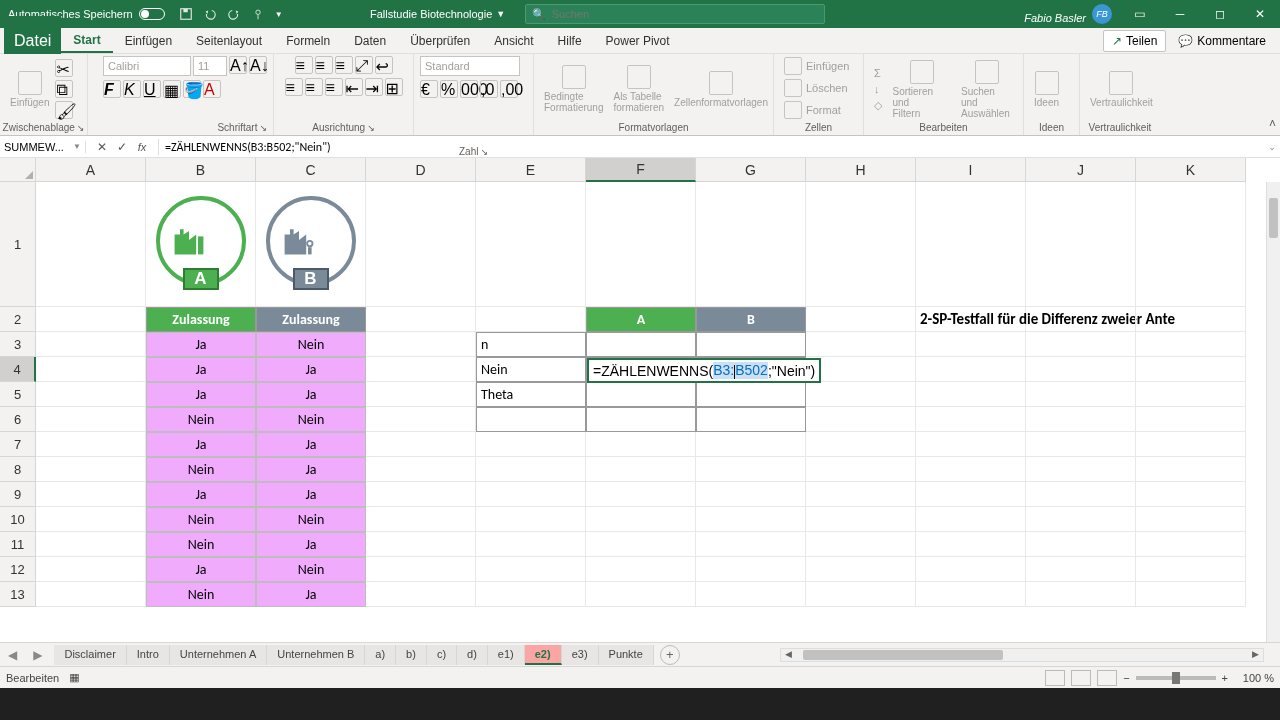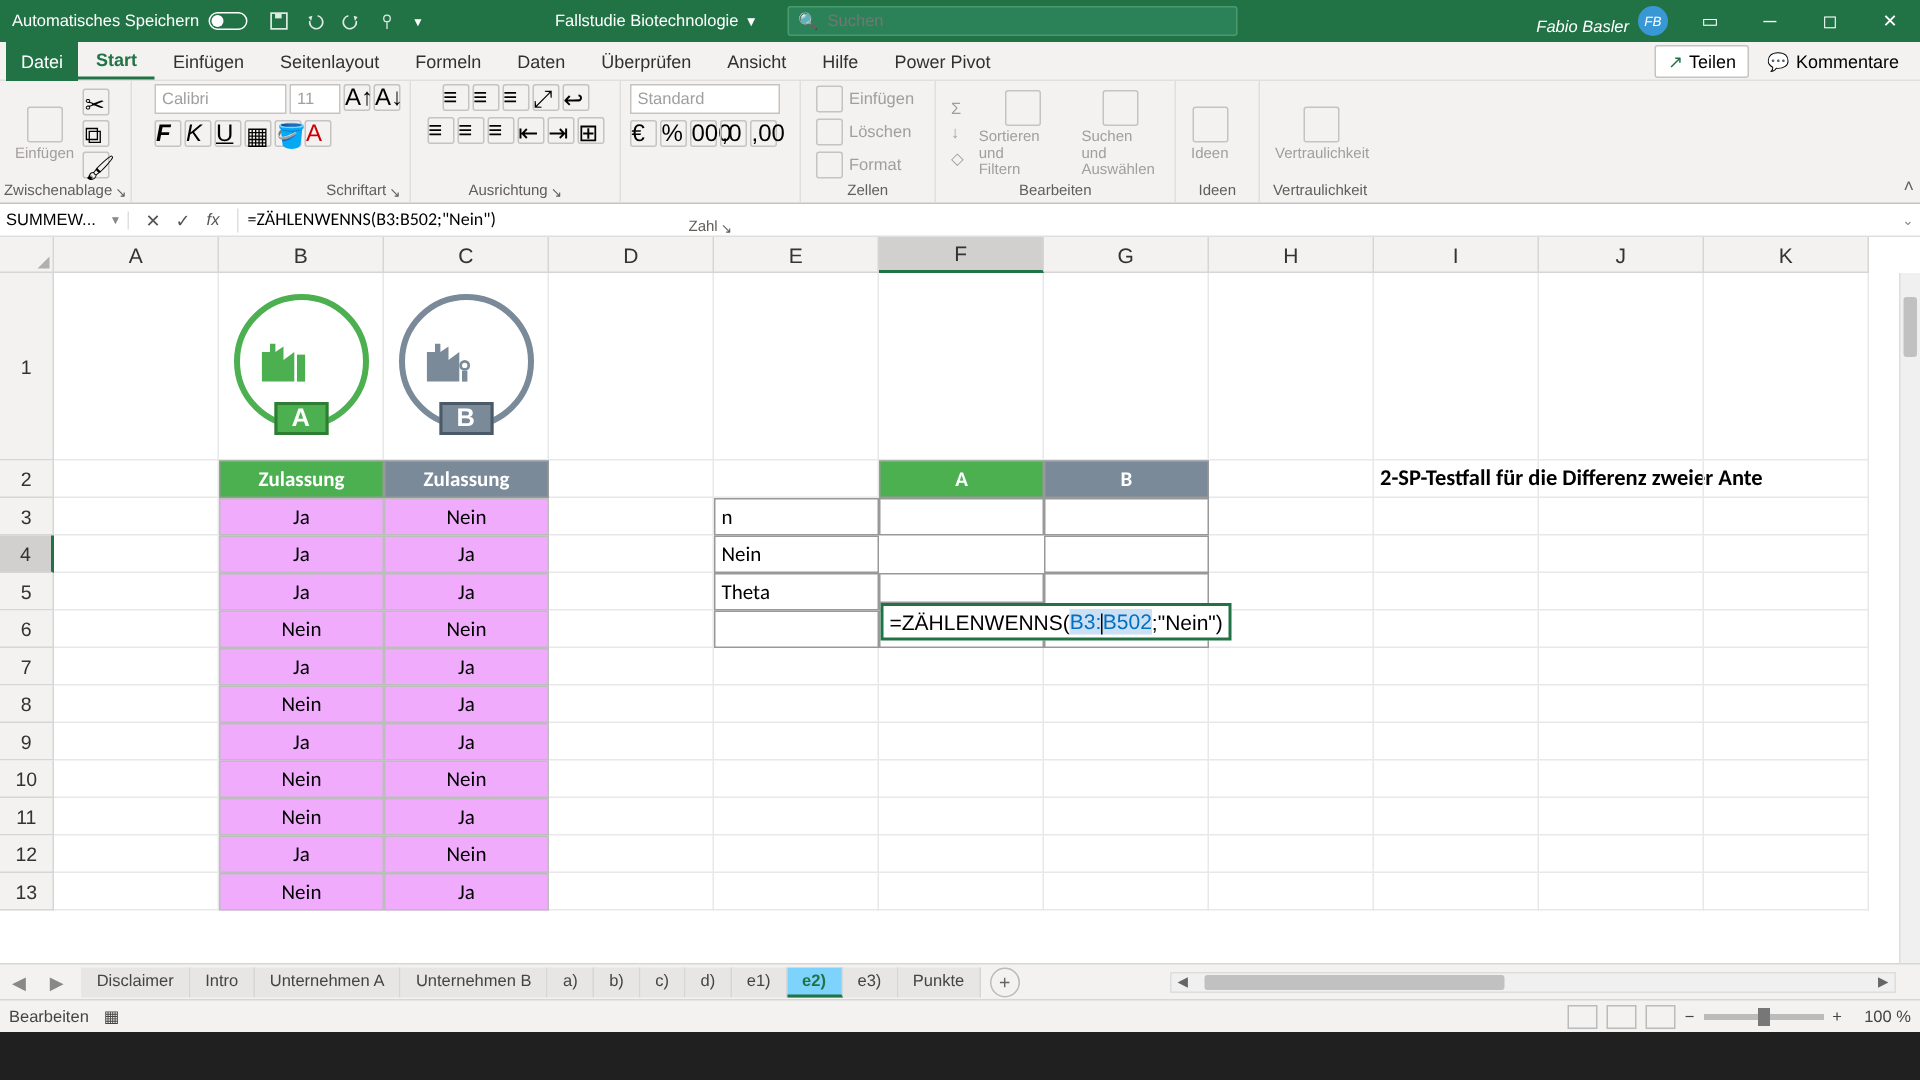--- a/index.html
+++ b/index.html
@@ -16,21 +16,21 @@
   .title-file .chev { font-size: 9px; }
   .search-box { position: absolute; left: 525px; width: 300px; height: 20px; background: #2c8258; border: 1px solid #4a9a70; display: flex; align-items: center; padding: 0 6px; gap: 6px; border-radius: 2px; }
   .search-box input { background: transparent; border: none; color: #d0e8d8; font-size: 11px; outline: none; flex: 1; }
   .title-right { position: absolute; right: 0; display: flex; align-items: center; height: 100%; }
   .user { padding: 0 8px; display: flex; align-items: flex-end; gap: 6px; font-style: italic; }
   .avatar { width: 20px; height: 20px; background: #3a97d6; border-radius: 50%; display: flex; align-items: center; justify-content: center; font-size: 9px; color: white; }
   .win-btn { width: 40px; height: 28px; display: flex; align-items: center; justify-content: center; font-size: 12px; }
 
   
   .ribbontabs { height: 26px; background: #f3f2f1; display: flex; align-items: center; padding: 0 4px; border-bottom: 1px solid #e1dfdd; position: relative; }
-  .file-tab { background: #217346; color: white; padding: 16px 10px; font-size: 12px; }
+  .file-tab { background: #217346; color: white; padding: 16px 10px; font-size: 16px; }
   .rtab { padding: 4px 12px; font-size: 12px; color: #323130; }
   .rtab.active { border-bottom: 2px solid #217346; color: #217346; font-weight: 600; }
   .rtab-right { position: absolute; right: 6px; display: flex; align-items: center; gap: 4px; }
   .share-btn { display: flex; align-items: center; gap: 4px; padding: 3px 8px; border: 1px solid #c6c4c2; border-radius: 2px; font-size: 12px; background: white; }
   .comments-btn { display: flex; align-items: center; gap: 4px; padding: 3px 8px; font-size: 12px; }
 
   
   .ribbon { height: 82px; background: #f3f2f1; display: flex; border-bottom: 1px solid #c6c4c2; position: relative; }
   .rgroup { border-right: 1px solid #e1dfdd; display: flex; flex-direction: column; padding: 2px 6px 0 6px; }
   .rg-content { flex: 1; display: flex; align-items: center; gap: 2px; }
@@ -90,21 +90,21 @@
   .ref-sel { color: #0070c0; background: #cce0f5; }
   .cursor-line { display: inline-block; width: 1px; height: 14px; background: black; vertical-align: middle; }
 
   .vscroll { position: absolute; right: 0; top: 24px; width: 14px; bottom: 0; background: #f0f0f0; border-left: 1px solid #ddd; }
   .vscroll-thumb { position: absolute; top: 16px; left: 2px; right: 2px; height: 40px; background: #c1c1c1; border-radius: 2px; }
 
   
   .sheet-tabs { position: absolute; bottom: 22px; left: 0; right: 0; height: 24px; background: #f3f2f1; display: flex; align-items: center; border-top: 1px solid #d6d6d6; font-size: 11px; }
   .stab-nav { padding: 0 8px; color: #888; font-size: 12px; }
   .stab { padding: 3px 10px; border-right: 1px solid #d6d6d6; color: #444; background: #e7e6e5; }
-  .stab.active { background: #7dd3fc; border-bottom: 2px solid #217346; color: #217346; font-weight: 600; }
+  .stab.active { background: #fca5a5; border-bottom: 2px solid #217346; color: #217346; font-weight: 600; }
   .stab-add { width: 20px; height: 20px; border: 1px solid #bbb; border-radius: 50%; display: flex; align-items: center; justify-content: center; margin-left: 6px; color: #666; font-size: 13px; }
   .hscroll { position: absolute; left: 780px; right: 16px; height: 14px; top: 5px; background: #f0f0f0; border: 1px solid #ddd; }
   .hscroll-thumb { position: absolute; left: 22px; top: 1px; bottom: 1px; width: 200px; background: #c1c1c1; border-radius: 2px; }
 
   
   .statusbar { position: absolute; bottom: 0; left: 0; right: 0; height: 22px; background: #f3f2f1; border-top: 1px solid #d6d6d6; display: flex; align-items: center; font-size: 11px; padding: 0 6px; color: #444; justify-content: space-between; }
   .sb-right { display: flex; align-items: center; gap: 6px; }
   .view-btn { width: 20px; height: 16px; border: 1px solid #bbb; }
   .zoom-slider { width: 80px; height: 4px; background: #bbb; position: relative; }
   .zoom-knob { width: 8px; height: 12px; background: #777; position: absolute; left: 36px; top: -4px; }
@@ -268,20 +268,41 @@
         <div class="sm-icon">000</div>
         <div class="sm-icon">,0</div>
         <div class="sm-icon">,00</div>
       </div>
     </div>
     <div class="rg-label">
         <span>Zahl</span>
         <span class="rg-launcher">↘</span>
       </div>
   </div>
+  <div class="rgroup" style="width:240px;">
+    <div class="rg-content">
+      <div class="big-btn">
+          <div class="bicon"></div>
+          <span style="white-space:pre-line;">Bedingte
+Formatierung</span>
+        </div>
+      <div class="big-btn">
+          <div class="bicon"></div>
+          <span style="white-space:pre-line;">Als Tabelle
+formatieren</span>
+        </div>
+      <div class="big-btn">
+          <div class="bicon"></div>
+          <span>Zellenformatvorlagen</span>
+        </div>
+    </div>
+    <div class="rg-label">
+        <span>Formatvorlagen</span>
+      </div>
+  </div>
   <div class="rgroup" style="width:90px;">
     <div class="rg-content" style="flex-direction:column;align-items:flex-start;gap:2px;">
       <div class="cell-btn">
           <div class="sm-icon"></div>
           <span>Einfügen</span>
         </div>
       <div class="cell-btn">
           <div class="sm-icon"></div>
           <span>Löschen</span>
         </div>
@@ -449,21 +470,21 @@
         <div class="cell"></div>
         <div class="cell"></div>
         <div class="cell"></div>
       </div>
       <div class="grid-row">
         <div class="cell"></div>
         <div class="cell td-gray c">Ja</div>
         <div class="cell td-gray c">Ja</div>
         <div class="cell"></div>
         <div class="cell l td-border">Nein</div>
-        <div class="cell td-border" style="position: relative; overflow: visible; margin-top: 44px;">
+        <div class="cell td-border" style="position: relative; overflow: visible;">
           <div class="formula-overlay">
             <span>=ZÄHLENWENNS(</span>
             <span class="ref-sel">B3:<span class="cursor-line"></span>B502</span>
             <span>;"Nein")</span>
           </div>
         </div>
         <div class="cell td-border"></div>
         <div class="cell"></div>
         <div class="cell"></div>
         <div class="cell"></div>

